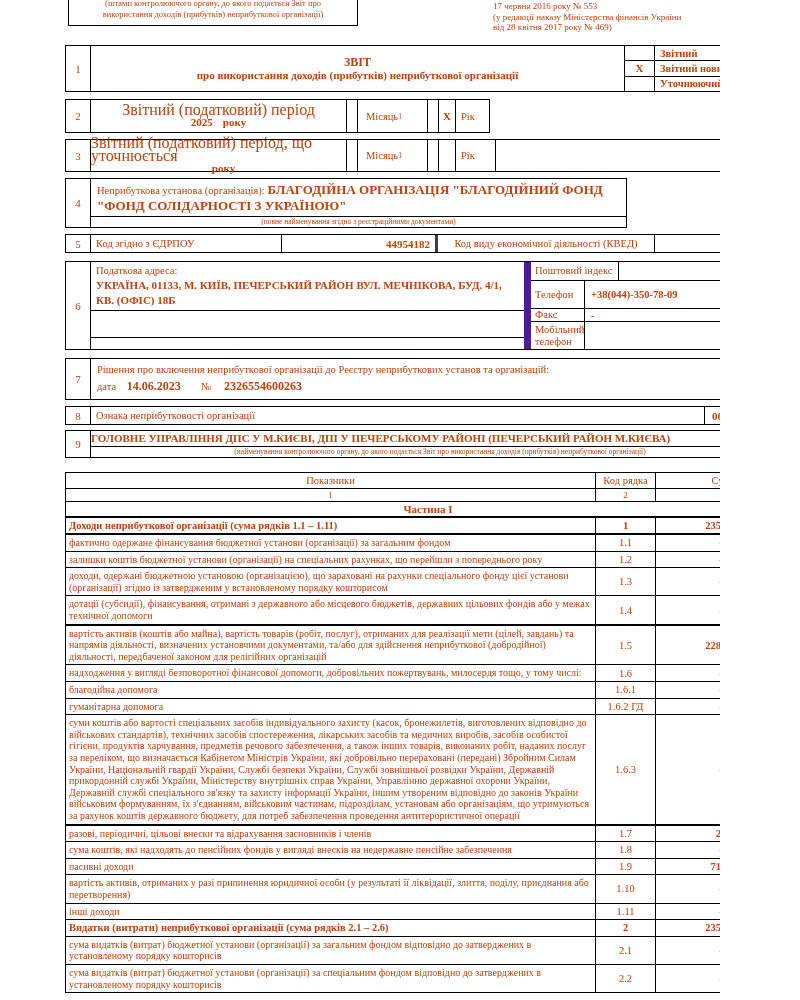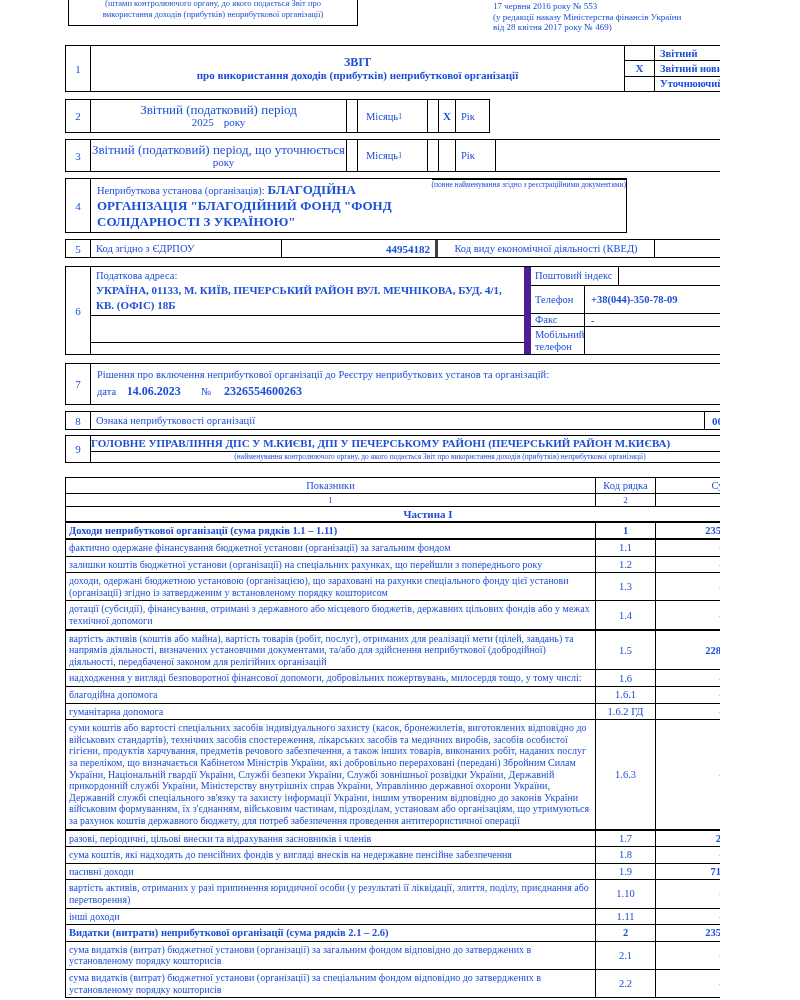--- a/index.html
+++ b/index.html
@@ -1,19 +1,19 @@
 <!DOCTYPE html>
 <html><head>
 <meta charset="utf-8">
 <style>
   * { margin: 0; padding: 0; box-sizing: border-box; }
   html, body { background: #fff; }
   .page {
     width: 720px; height: 1000px; background: #fff; overflow: hidden;
-    font-family: "Liberation Serif", "DejaVu Serif", serif; color: #1d4ed8;
+    font-family: "Liberation Serif", "DejaVu Serif", serif; color: #c2410c;
     position: relative;
   }
   .content { margin-left: 65px; width: 725px; }
 
   
   .top-header { position: relative; height: 36px; }
   .stamp-box {
     position: absolute; left: 3px; top: -7px; width: 290px;
     border: 1.5px solid #000; padding: 4px 16px 5px;
     font-size: 8.5px; line-height: 11px; text-align: center;
@@ -37,34 +37,34 @@
   .rtype + .rtype { border-top: 1px solid #000; }
   .rtype .chk { flex: 0 0 30px; align-self: stretch; border-right: 1px solid #000;
     display: flex; align-items: center; justify-content: center; font-weight: bold; font-size: 11px; }
   .rtype .lbl { padding-left: 5px; font-weight: bold; font-size: 10.5px; }
 
   
   .r23 { margin-top: 7px; height: 34px; }
   .r2 { width: 425px; }
   .r3 { width: 725px; margin-top: 6px; height: 33px; }
   .r23-label { flex: 0 0 255px; display: flex; flex-direction: column; align-items: center; justify-content: center; }
-  .r23-label .l1 { font-size: 13px; line-height: 13px; }
-  .r23-label .l2 { font-weight: normal; font-size: 11px; line-height: 13px; }
+  .r23-label .l1 { font-size: 16px; line-height: 13px; }
+  .r23-label .l2 { font-weight: bold; font-size: 11px; line-height: 13px; }
   .r23-label .l2 .yr { margin-right: 10px; }
   .cellb { border-left: 1px solid #000; display: flex; align-items: center; justify-content: center; }
   .markcell { flex: 0 0 11px; }
   .xcell { flex: 0 0 17px; font-weight: bold; font-size: 11px; }
   .mycell { flex: 0 0 70px; font-size: 10.5px; justify-content: flex-start; padding-left: 8px; }
   .mycell sup { font-size: 7.5px; }
   .rikcell { flex: 0 0 40px; font-size: 10.5px; justify-content: flex-start; padding-left: 5px; }
   .tailcell { flex: 1; }
 
   
   .r4 { margin-top: 6px; width: 562px; }
-  .r4-body { flex: 1; display: flex; flex-direction: row; }
+  .r4-body { flex: 1; display: flex; flex-direction: column; }
   .r4-main { flex: 1; padding: 3px 6px 2px; font-size: 10.5px; line-height: 15px; }
   .r4-main .orgname { font-weight: bold; font-size: 13px; }
   .r4-note { border-top: 1px solid #000; text-align: center; font-size: 7.5px; line-height: 10px; }
 
   
   .r5 { margin-top: 6px; height: 19px; font-size: 10.5px; }
   .r5 .lab { flex: 0 0 190px; display: flex; align-items: center; padding-left: 5px; }
   .r5 .val1 { flex: 0 0 157px; border-left: 1px solid #000; border-right: 3px solid #404040;
     display: flex; align-items: center; justify-content: flex-end; padding-right: 5px; font-weight: bold; font-size: 11px; }
   .r5 .lab2 { flex: 1; display: flex; align-items: center; justify-content: center; }

